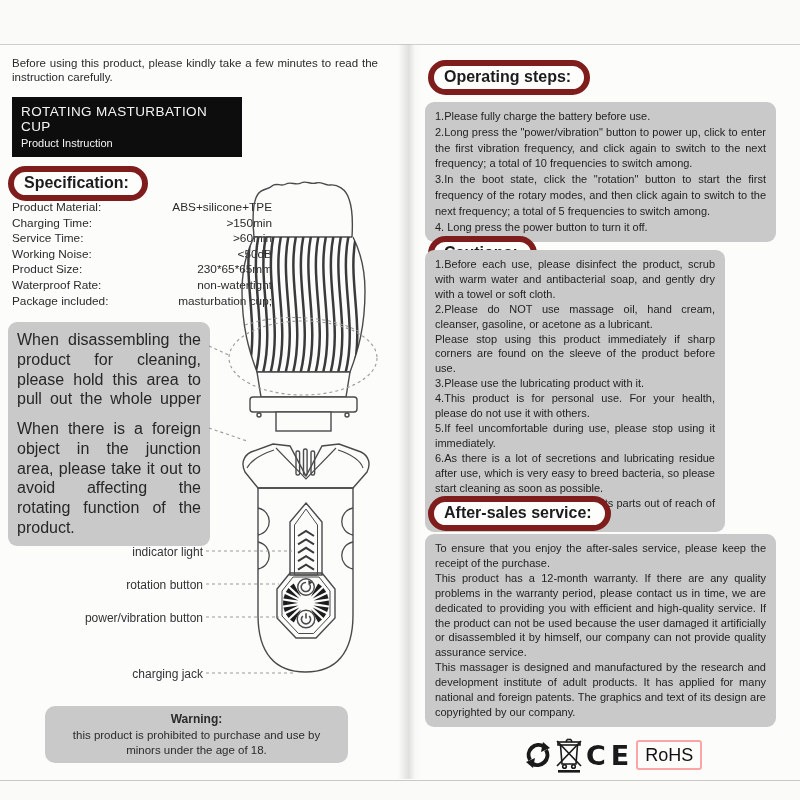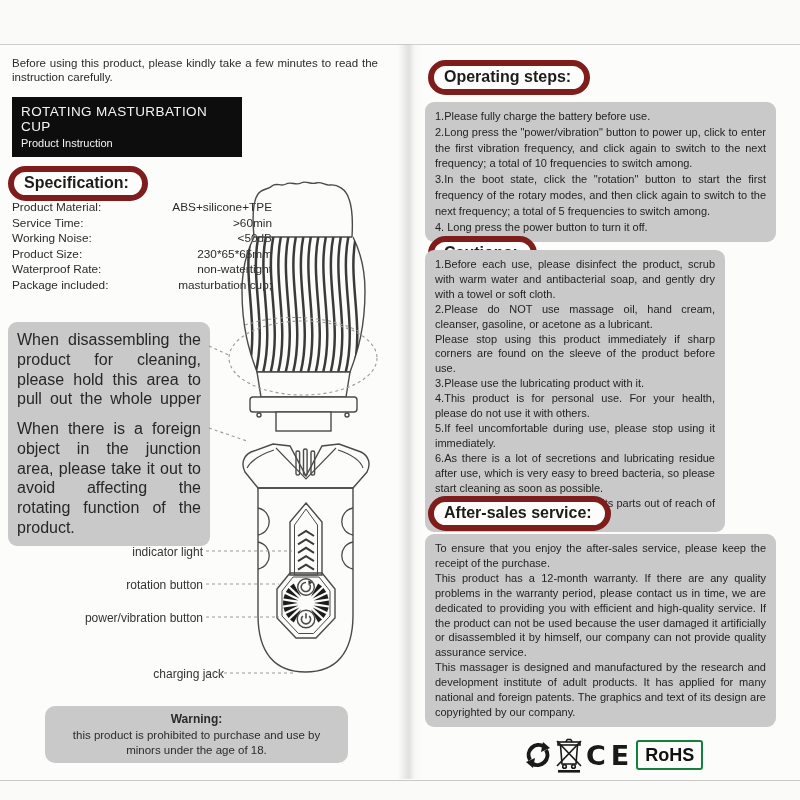--- a/index.html
+++ b/index.html
@@ -30,21 +30,21 @@
   .rp-box1{left:425px;top:102px;width:351px;}
   .rp-pill2{left:428px;top:236px;}
   .rp-box2{left:425px;top:250px;width:300px;}
   .rp-pill3{left:428px;top:496px;}
   .rp-box3{left:425px;top:534px;width:351px;}
   .graybox{background:#c9c9c9;border-radius:9px;padding:7px 10px;font-size:11px;line-height:14.9px;
     text-align:justify;white-space:pre-line;color:#1f1f1f;}
   .rp-box1 .graybox-inner{line-height:15.8px;}
   .marks{left:524px;top:737px;display:flex;align-items:center;gap:2px;}
   .ce{font-family:"DejaVu Sans",sans-serif;font-size:27px;font-weight:bold;letter-spacing:5px;color:#1a1a1a;}
-  .rohs{border:2px solid #15803d;border-radius:3px;padding:0 7px;font-size:18px;font-weight:bold;color:#111;
+  .rohs{border:2px solid #fca5a5;border-radius:3px;padding:0 7px;font-size:18px;font-weight:normal;color:#111;
     line-height:26px;}
 </style>
 </head>
 <body>
 
 <div class="sheet"></div>
 <div class="gutter abs"></div>
 
 <div class="abs intro">Before using this product, please kindly take a few minutes to read the instruction carefully.</div>
 
@@ -56,20 +56,24 @@
 <div class="abs" style="left:8px;top:166px;">
   <span class="pill">Specification:</span>
 </div>
 
 <div class="abs spec-rows">
   <div class="spec-row">
       <span class="lab">Product Material:</span>
       <span>ABS+silicone+TPE</span>
     </div>
   <div class="spec-row">
+      <span class="lab">Charging Time:</span>
+      <span>&gt;150min</span>
+    </div>
+  <div class="spec-row">
       <span class="lab">Service Time:</span>
       <span>&gt;60min</span>
     </div>
   <div class="spec-row">
       <span class="lab">Working Noise:</span>
       <span>&lt;50dB</span>
     </div>
   <div class="spec-row">
       <span class="lab">Product Size:</span>
       <span>230*65*65mm</span>
@@ -83,21 +87,21 @@
       <span>masturbation cup;</span>
     </div>
 </div>
 
 <div class="abs note note1">When disassembling the product for cleaning, please hold this area to pull out the whole upper part of the product. (To avoid damaging the product, don't just drag the sleeve)</div>
 <div class="abs note note2">When there is a foreign object in the junction area, please take it out to avoid affecting the rotating function of the product.</div>
 
 <div class="abs part-label" style="top:545px;">indicator light</div>
 <div class="abs part-label" style="top:578px;">rotation button</div>
 <div class="abs part-label" style="top:611px;">power/vibration button</div>
-<div class="abs part-label" style="top:667px;padding-left:21px;">charging jack</div>
+<div class="abs part-label" style="top:667px;">charging jack</div>
 
 <div class="abs warning">
   <div class="wt">Warning:</div>
   <div>this product is prohibited to purchase and use by minors under the age of 18.</div>
 </div>
 
 <svg id="device-svg" class="abs" style="left:0;top:175px;" width="410" height="530" viewBox="0 0 410 530">
   <defs>
     <clipPath id="barrelClip">
       <path d="M 254 62 C 246 78 242 96 242 116 C 242 152 249 176 257 197 L 350 197 C 358 176 365 152 365 116 C 365 96 361 78 353 62 Z"></path>

